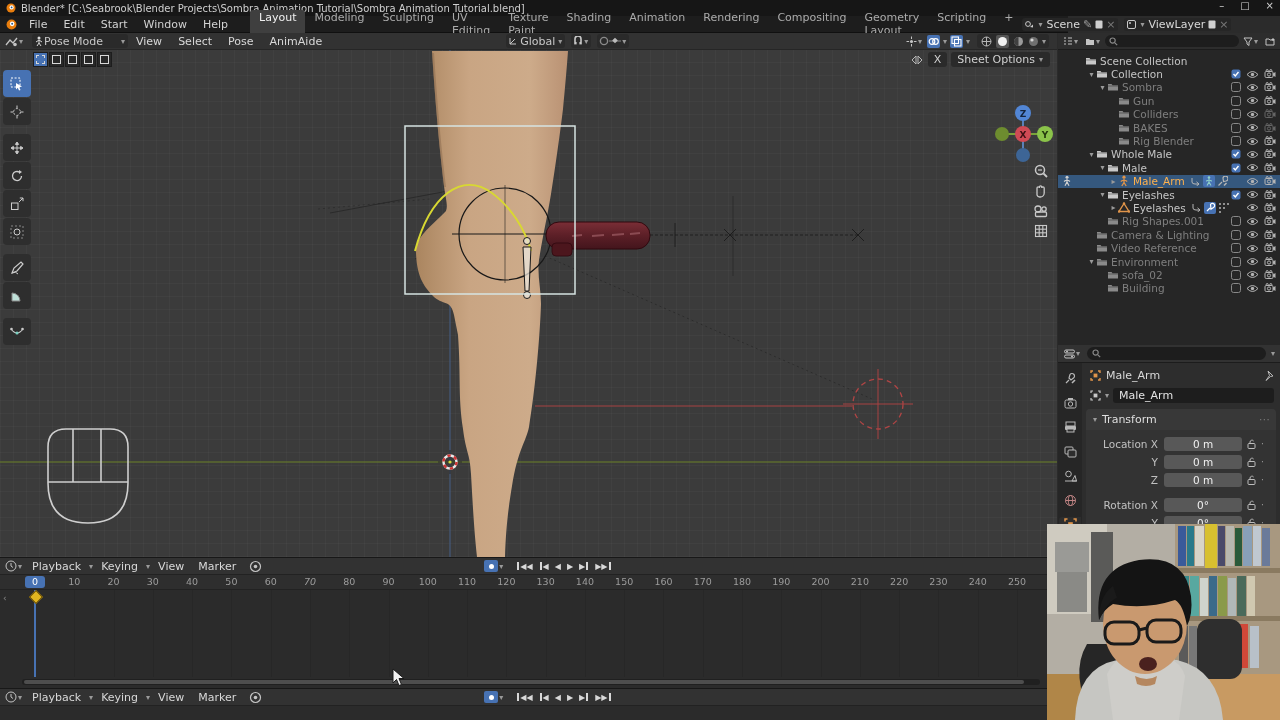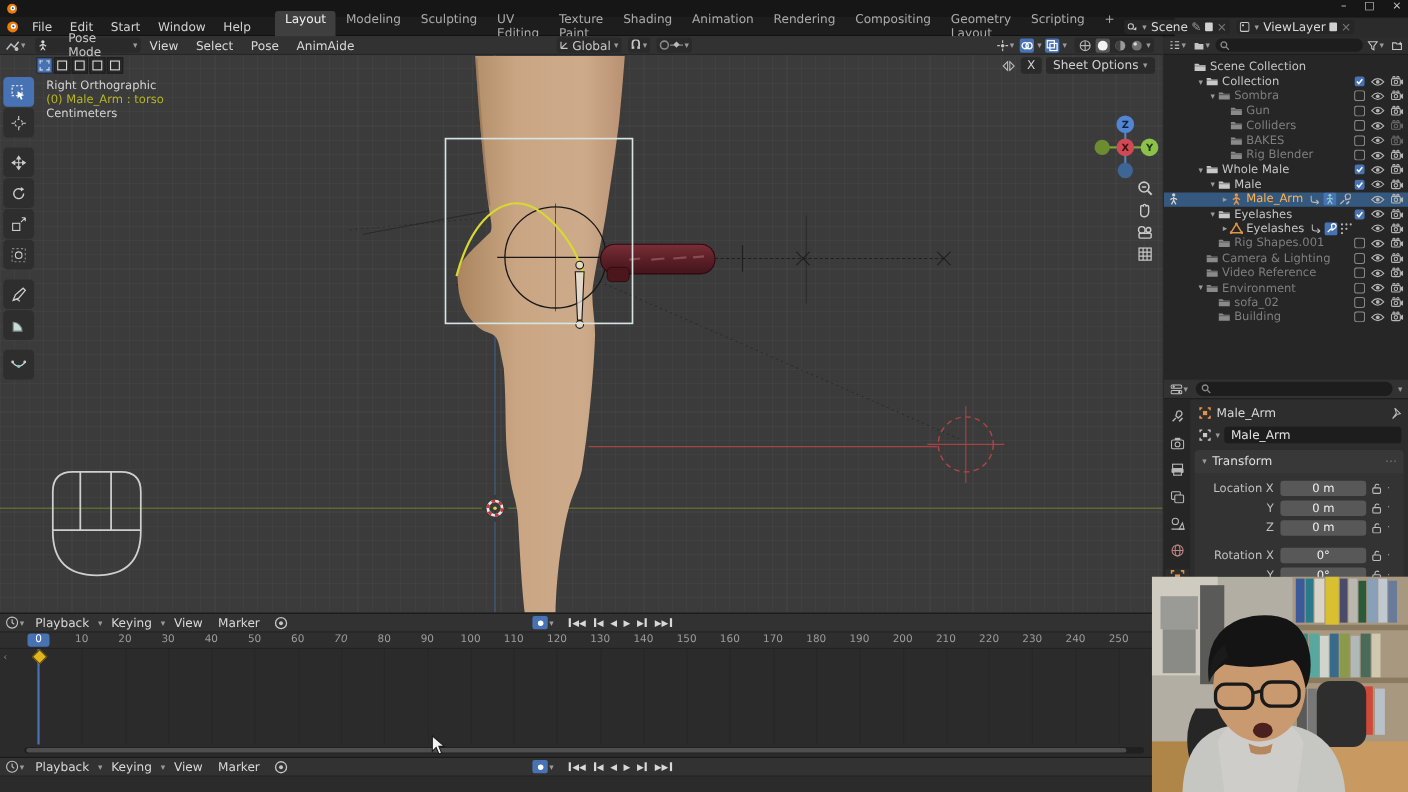--- a/index.html
+++ b/index.html
@@ -124,20 +124,21 @@
 <div id="root" style="--accent: #4772b3; --selection: #35587e; --active_text: #ffb14d; --skin: #c7a284; --skin_dark: #ad8a69; --gun: #5c1f27; --bone_selected: #d8d832; --axis_green: #5d6b2f; --axis_blue: #47618a; --keyframe: #e0b520; --red_bone: #a84343;">
 
   <div class="abs" id="titlebar">
     <span style="margin-right:5px;">
       <svg width="10" height="10" viewBox="0 0 10 10">
           <circle cx="5" cy="5" r="4.5" fill="#e87d0d"></circle>
           <circle cx="5.6" cy="4.4" r="2.1" fill="#fff"></circle>
           <circle cx="5.6" cy="4.4" r="0.9" fill="#265787"></circle>
         </svg>
     </span>
+    <span>Blender* [C:\Seabrook\Blender Projects\Sombra Animation Tutorial\Sombra Animation Tutorial.blend]</span>
     <span id="winbtns">
       <span>–</span>
       <span>□</span>
       <span>×</span>
     </span>
   </div>
 
   <div class="abs" id="menubar">
     <span style="margin:0 4px 0 6px;">
       <svg width="11" height="11" viewBox="0 0 10 10">
@@ -345,21 +346,21 @@
           <path d="M1,9 L5,4 L8,7 L12,2" fill="none" stroke="#c4c4c4" stroke-width="1.3"></path>
           <circle cx="10" cy="8.5" r="1.8" fill="#c4c4c4"></circle>
         </svg>
       <span class="chev">▾</span>
     </span>
     <span class="hdr-group" style="width:92px;">
       <svg width="10" height="10" viewBox="0 0 10 10">
           <circle cx="5" cy="2" r="1.5" fill="#d8d8d8"></circle>
           <path d="M5,4 L5,7 M5,4 L2,6 M5,4 L8,6 M5,7 L3,10 M5,7 L7,10" stroke="#d8d8d8" fill="none"></path>
         </svg>
-      <span style="flex:1;margin-left:18px;">Pose Mode</span>
+      <span style="flex:1;margin-left:0;">Pose Mode</span>
         <span class="chev">▾</span>
     </span>
     <span id="vp-menus" style="display:flex;">
         <span class="vp-menu">View</span>
         <span class="vp-menu">Select</span>
         <span class="vp-menu">Pose</span>
         <span class="vp-menu">AnimAide</span>
       </span>
     <span style="width:170px;"></span>
     <span class="hdr-group">
@@ -516,25 +517,20 @@
       <div class="tool-btn">
         <svg width="14" height="14" viewBox="0 0 14 14">
           <path d="M1,4 Q7,12 13,4" fill="none" stroke="#ccc" stroke-width="1.2"></path>
           <circle cx="1.5" cy="4" r="1.3" fill="#ccc"></circle>
           <circle cx="12.5" cy="4" r="1.3" fill="#ccc"></circle>
           <circle cx="7" cy="8" r="1.5" fill="#7ad0c0"></circle>
         </svg>
       </div>
     </div>
 
-  <div class="abs" id="vp-info">
-    <div>Right Orthographic</div>
-    <div class="armline">(0) Male_Arm : torso</div>
-    <div>Centimeters</div>
-  </div>
 
   <div class="abs" id="outliner-header">
     <span class="hdr-ico">
       <svg width="10" height="10" viewBox="0 0 10 10">
           <path d="M1,2 h2 M1,5 h2 M1,8 h2 M5,2 h4 M5,5 h4 M5,8 h4" stroke="#c4c4c4"></path>
         </svg>
         <span class="chev">▾</span>
       </span>
     <span class="hdr-ico">
       <svg width="10" height="9" viewBox="0 0 10 9">

